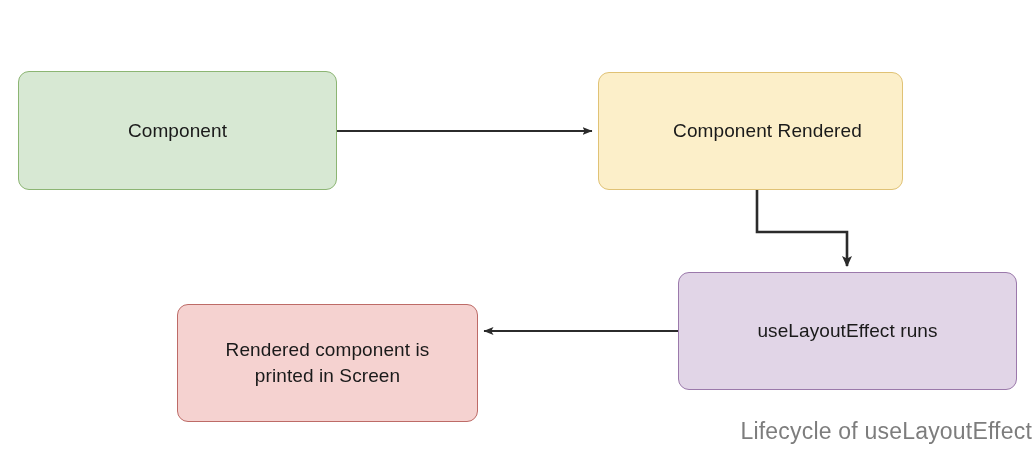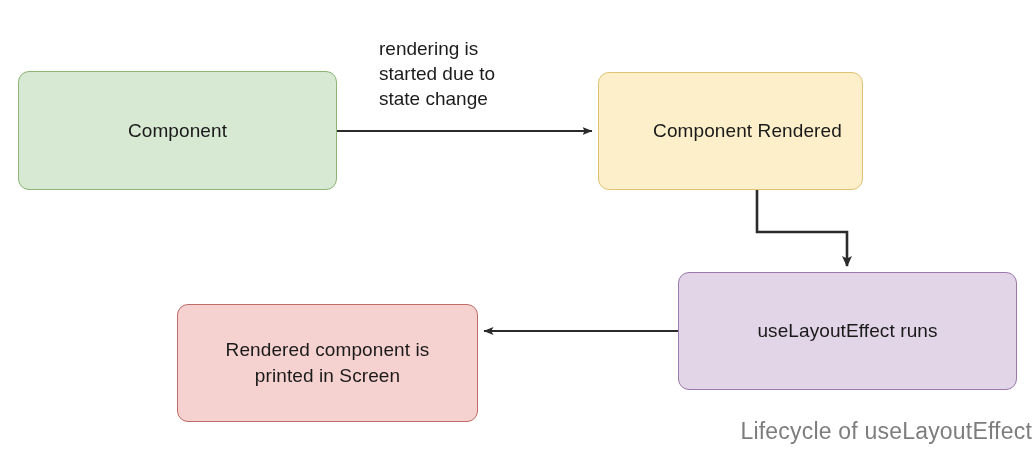--- a/index.html
+++ b/index.html
@@ -41,21 +41,21 @@
     top: 71px;
     width: 319px;
     height: 119px;
     background: #d7e8d3;
     border-color: #8cb573;
     justify-content: center;
   }
   #node-component-rendered {
     left: 598px;
     top: 72px;
-    width: 265px;
+    width: 305px;
     height: 118px;
     background: #fcefc9;
     border-color: #e0c275;
     padding-left: 44px;
   }
   #node-uselayouteffect {
     left: 678px;
     top: 272px;
     width: 339px;
     height: 118px;
@@ -142,19 +142,16 @@
 
   <div class="node" id="node-uselayouteffect">
     <span class="node-label">useLayoutEffect runs</span>
   </div>
 
   <div class="node" id="node-rendered-printed">
     <span class="node-label">Rendered component is
 printed in Screen</span>
   </div>
 
-  <div id="edge-label-state-change">rendering is
-started due to
-state change</div>
 
   <div id="caption">Lifecycle of useLayoutEffect</div>
 
 </div>
 
 </body></html>

